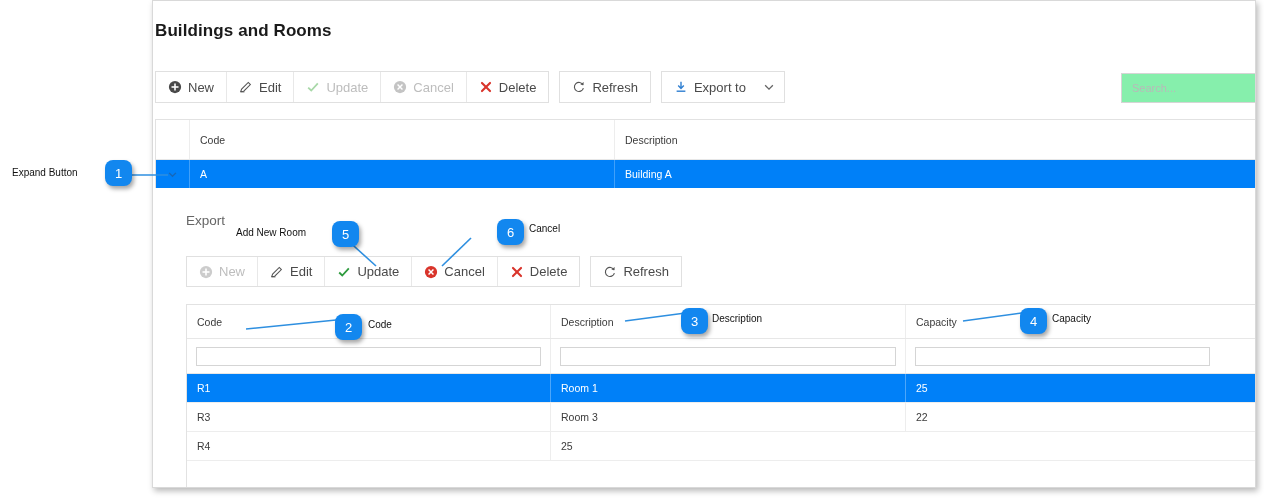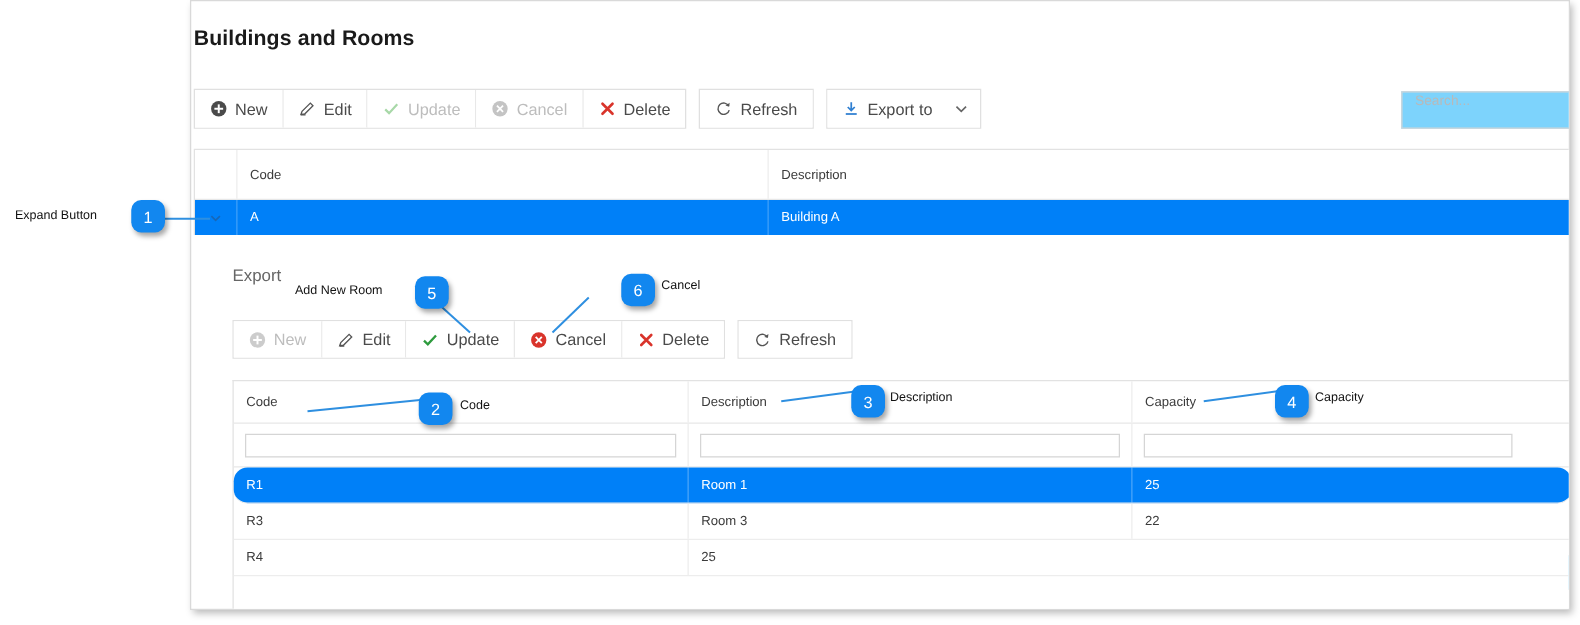--- a/index.html
+++ b/index.html
@@ -82,23 +82,23 @@
     height: 14px;
     flex: none;
   }
   .tb-icon svg { display: block; }
 
   
   .search-box {
     position: absolute;
     box-sizing: border-box;
     border: 1px solid #d5d5d5;
-    background: #7dd3fc;
-    display: flex;
-    align-items: flex-start;
+    background: #86efac;
+    display: flex;
+    align-items: center;
     padding: 0 6px 0 8px;
   }
   .search-box input {
     border: none;
     outline: none;
     flex: 1;
     font-size: 11px;
     color: #555;
     font-family: "Liberation Sans", sans-serif;
     background: transparent;
@@ -227,21 +227,21 @@
   .rcol-cap  { flex: 1; }
   .rcol-code.filter-cell { width: 364px; }
   .rcol-desc.filter-cell { width: 355px; }
 
   .rrow {
     display: flex;
     height: 29px;
     box-sizing: border-box;
     border-bottom: 1px solid #ededed;
   }
-  .rrow.sel { background: #0080f8; border-radius: 11px; }
+  .rrow.sel { background: #0080f8; }
   .rrow.sel .gcell { color: #ffffff; border-right-color: rgba(255,255,255,0.3); }
 
   
   .callout {
     position: absolute;
     width: 27px;
     height: 26px;
     border-radius: 8px;
     background: #1287ef;
     color: #ffffff;

